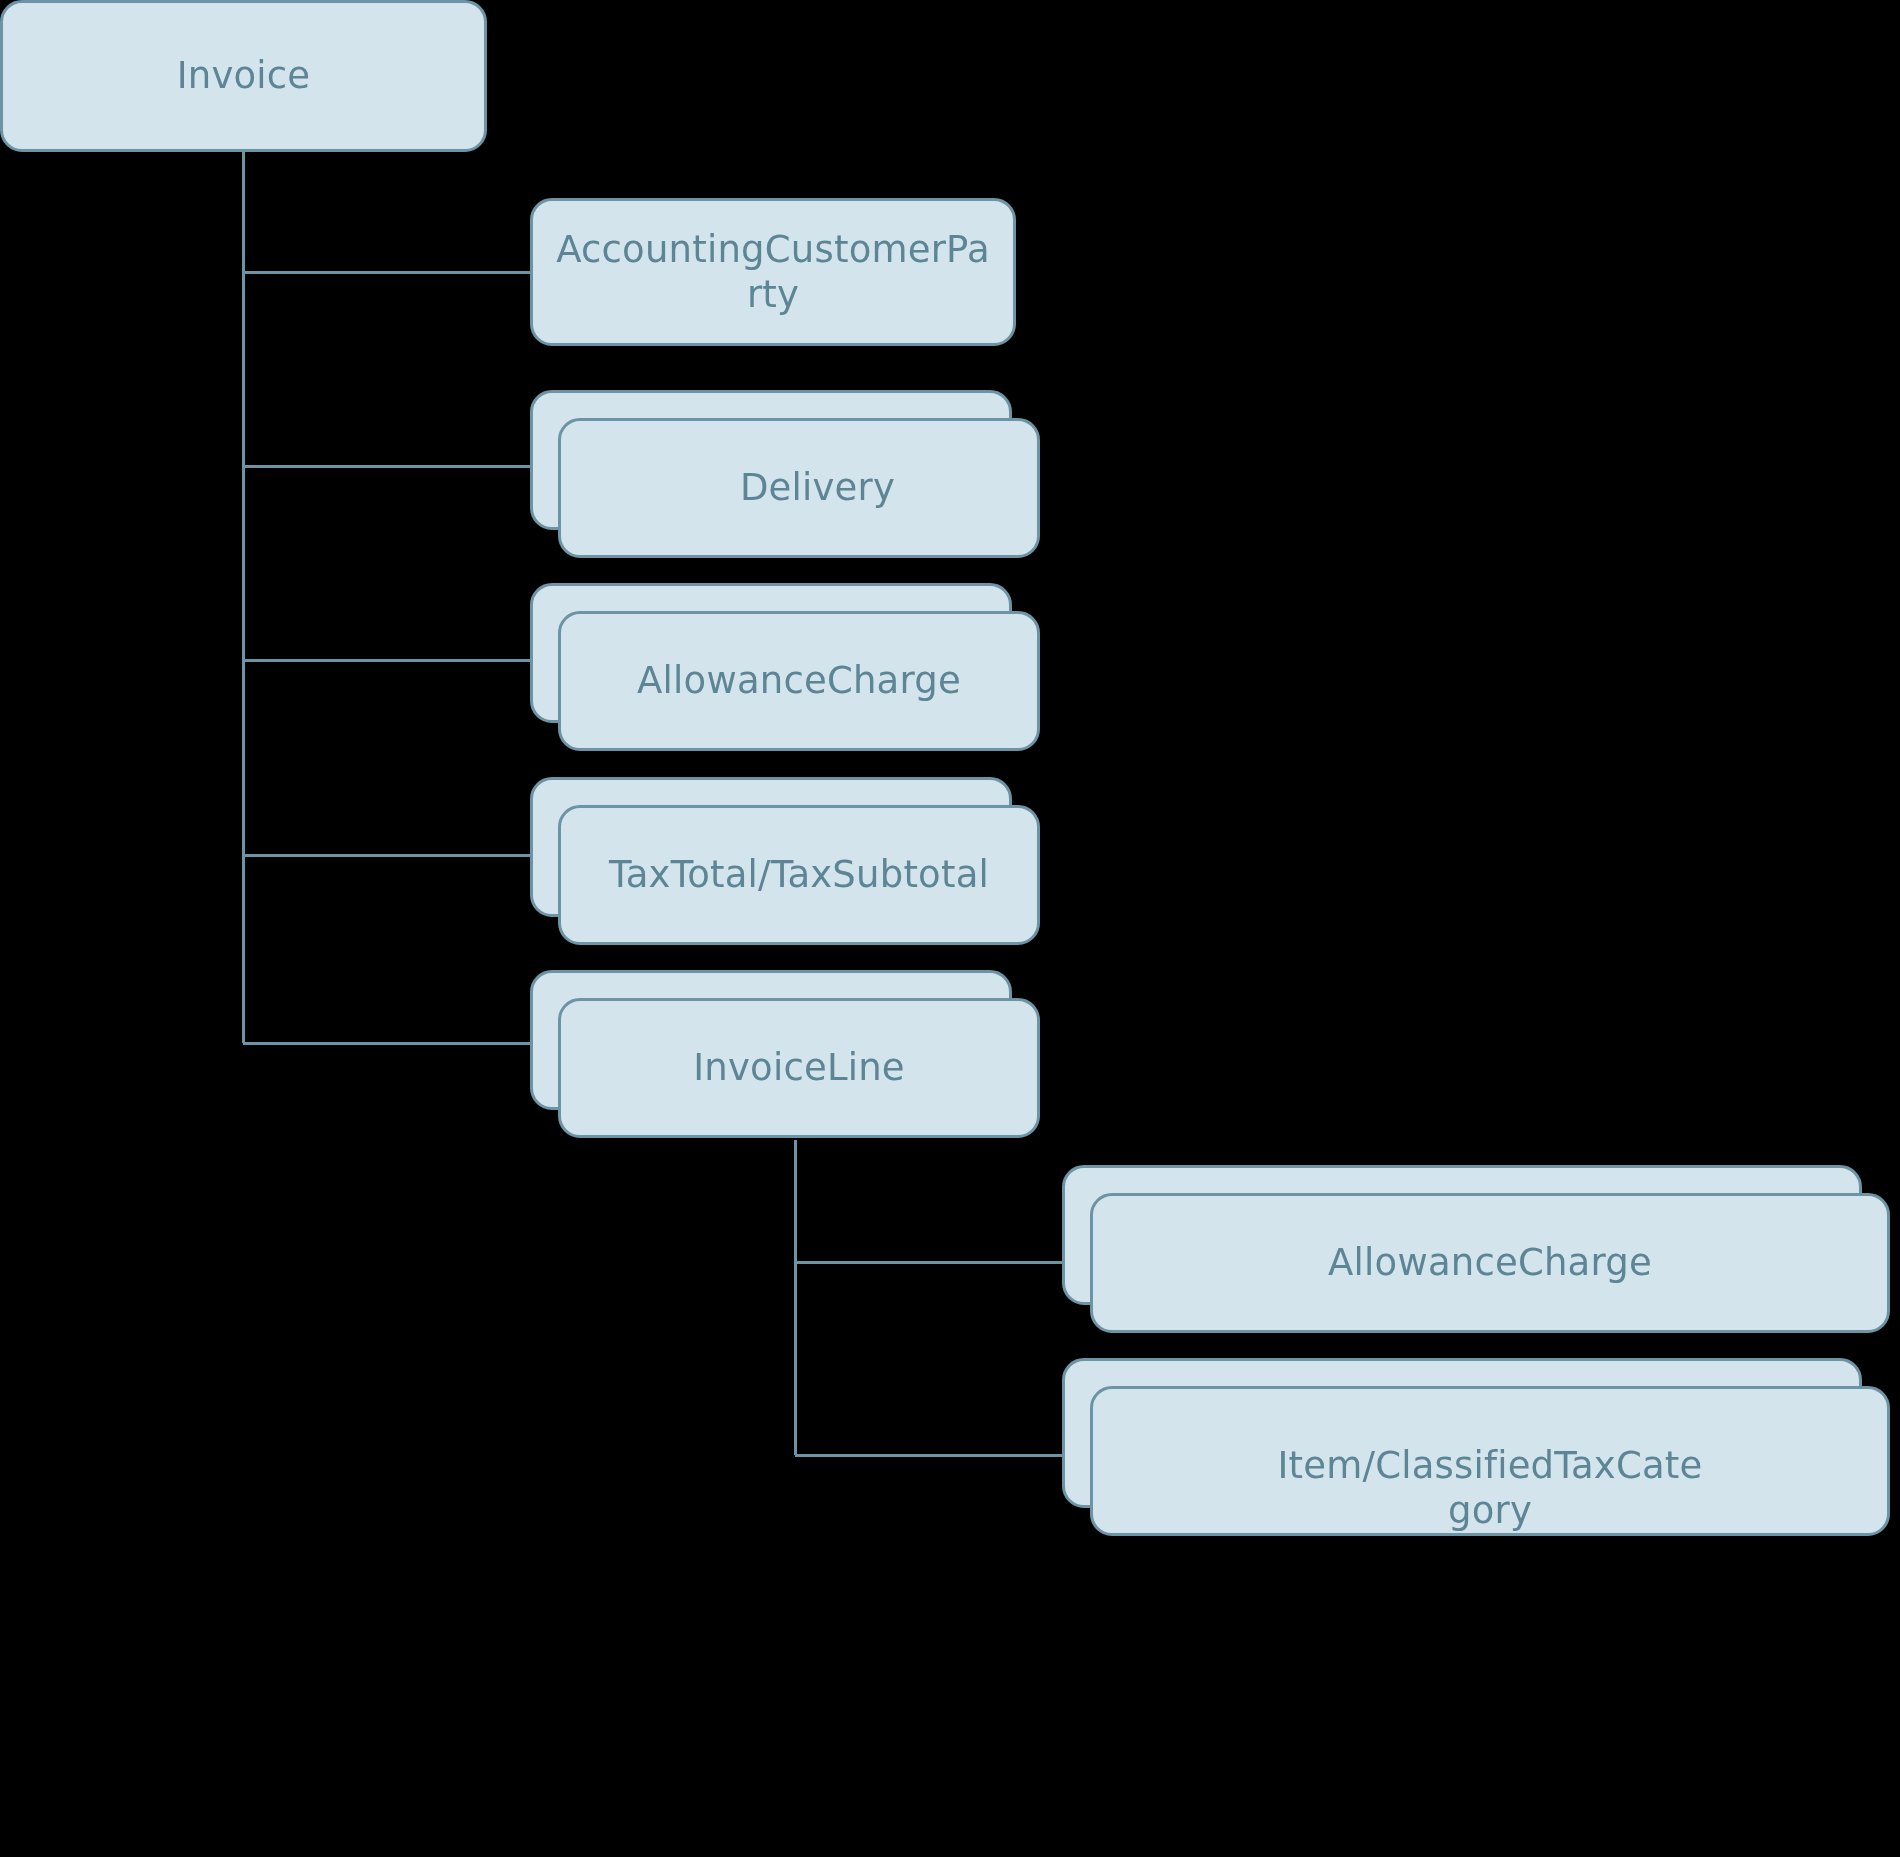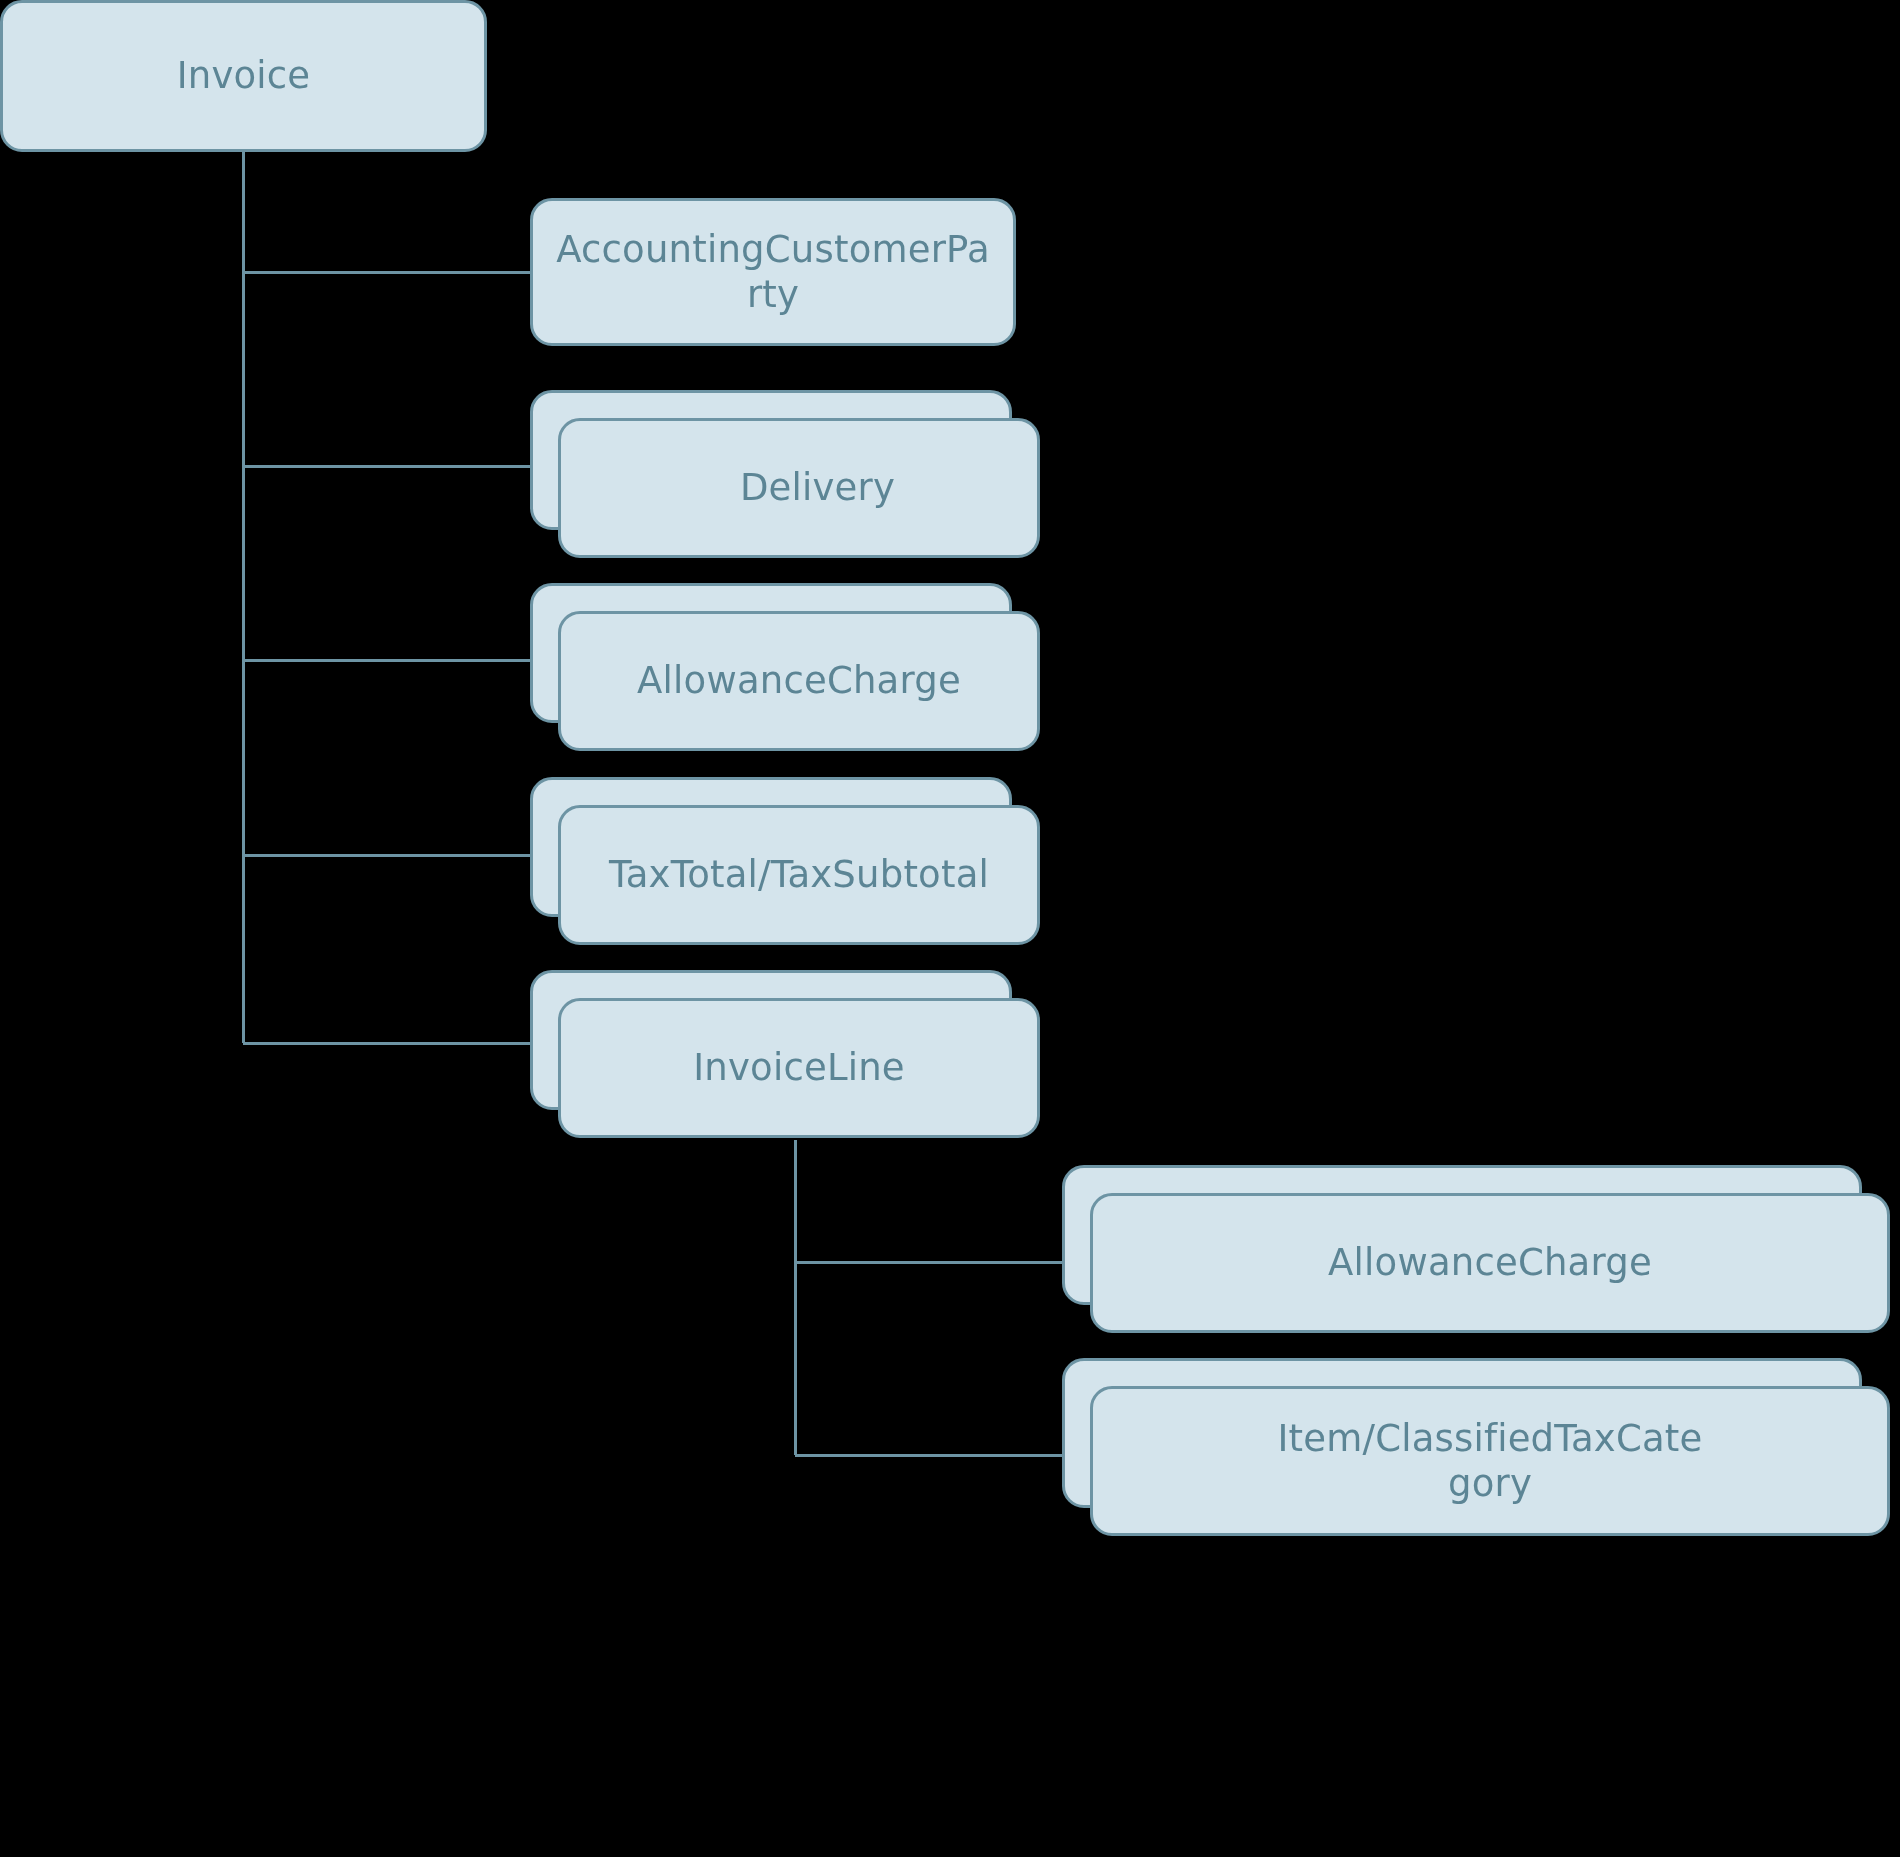--- a/index.html
+++ b/index.html
@@ -129,19 +129,19 @@
 
   <div class="node" style="left:1062px; top:1165px; width:828px; height:168px;">
     <div class="box back" style="left:0px; top:0px; width:800px; height:140px;"></div>
     <div class="box front" style="left:28px; top:28px; width:800px; height:140px;">
       <span class="label">AllowanceCharge</span>
     </div>
   </div>
 
   <div class="node" style="left:1062px; top:1358px; width:828px; height:178px;">
     <div class="box back" style="left:0px; top:0px; width:800px; height:150px;"></div>
-    <div class="box front" style="left:28px; top:28px; width:800px; height:150px;">
+    <div class="box front" style="left:28px; top:28px; width:800px; height:150px;align-items:flex-end;">
       <span class="label">Item/ClassifiedTaxCate
 gory</span>
     </div>
   </div>
 
 </div>
 
 </body></html>

